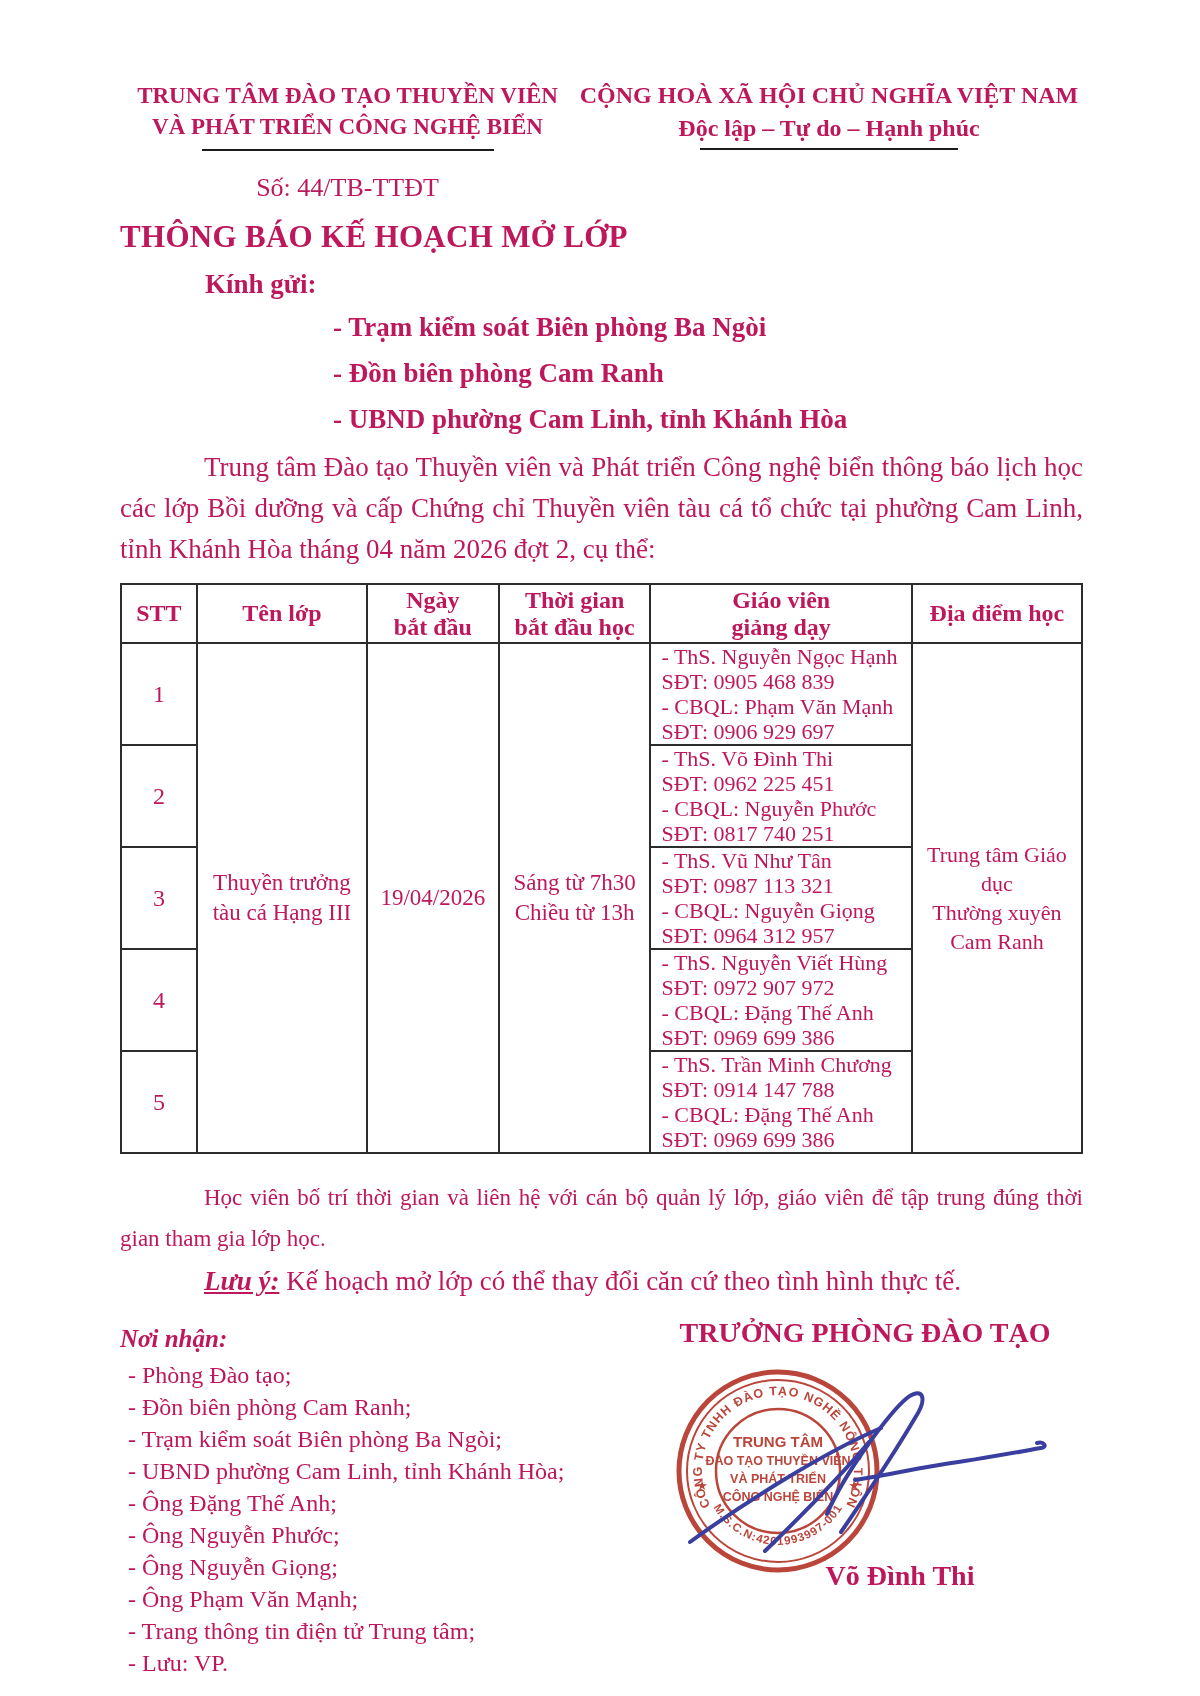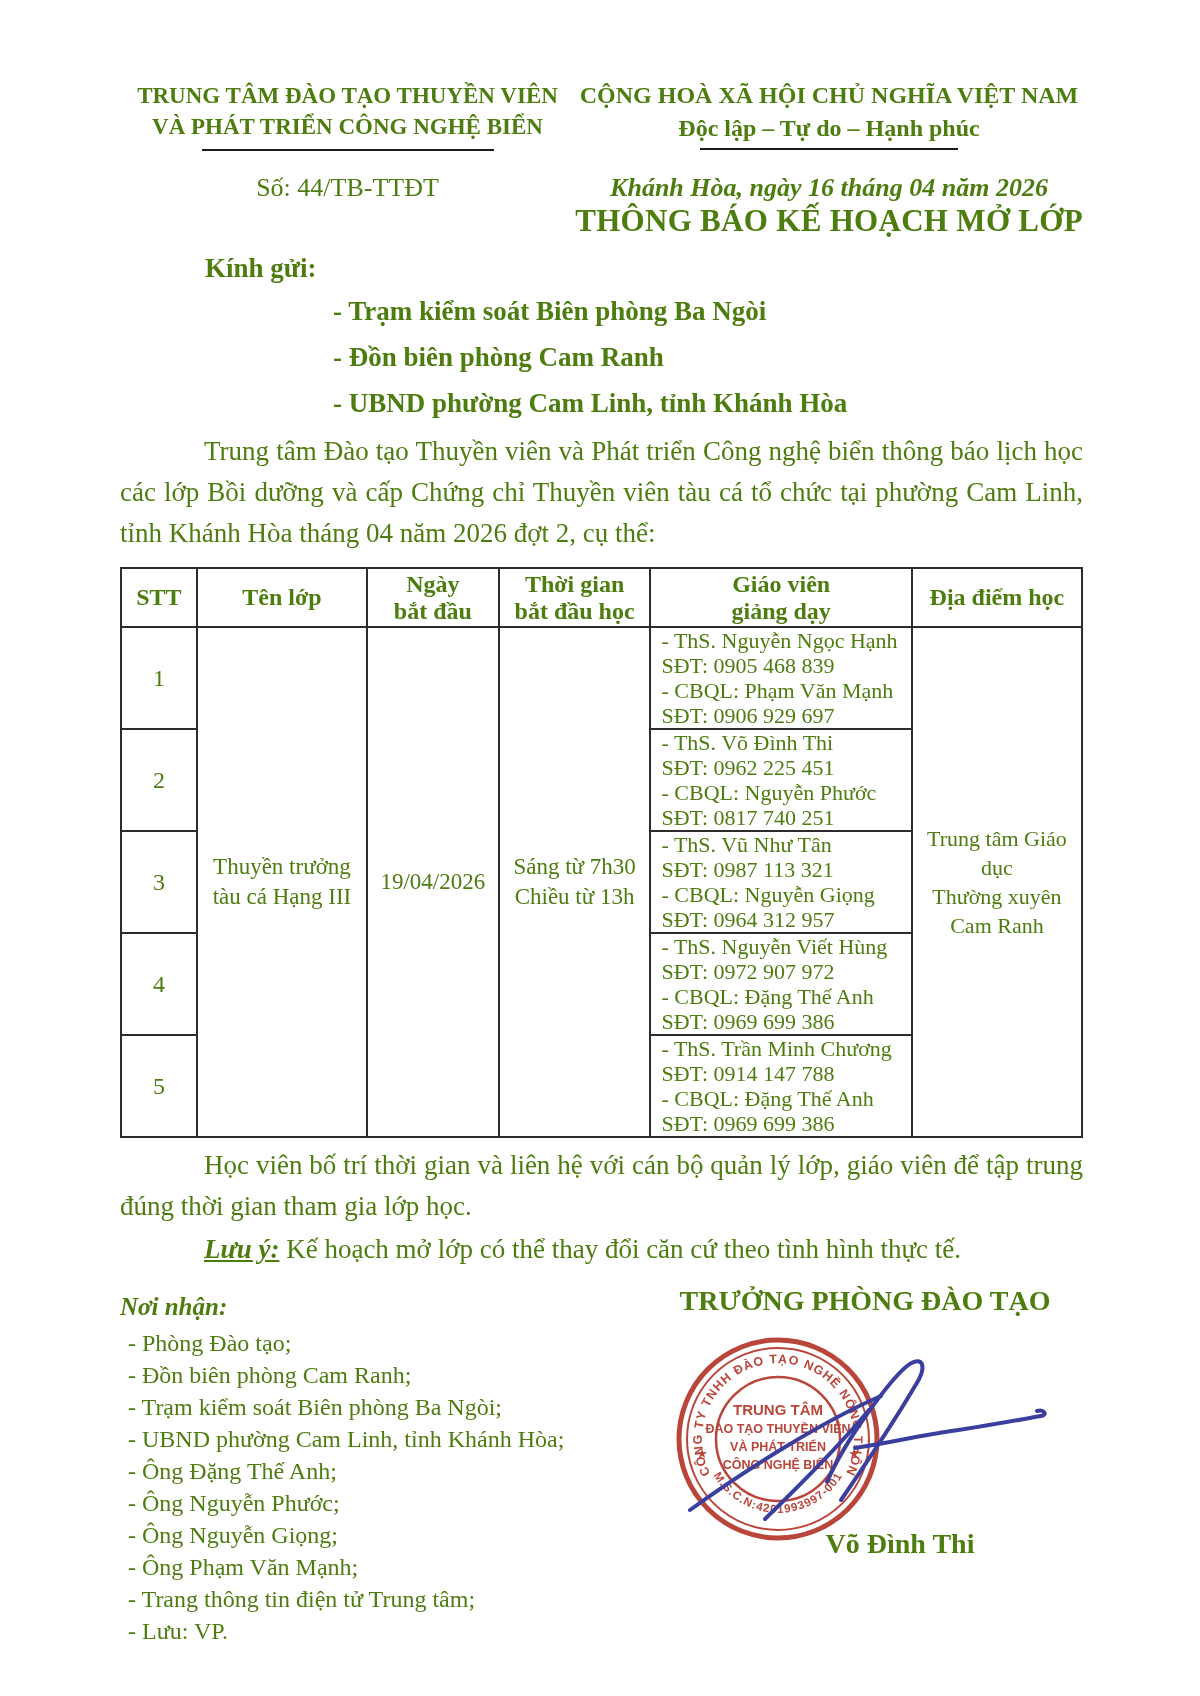--- a/index.html
+++ b/index.html
@@ -1,54 +1,54 @@
 <!DOCTYPE html>
 <html><head>
 <meta charset="utf-8">
 <style>
   html,body{margin:0;padding:0;background:#e8e8e8;}
   .page{
     position:relative;width:1200px;height:1696px;background:#ffffff;
-    margin:0 auto;overflow:hidden;color:#4d7c0f;
+    margin:0 auto;overflow:hidden;color:#be185d;
     font-family:"Liberation Serif","DejaVu Serif",serif;
   }
   .content{position:absolute;left:120px;top:80px;width:963px;}
 
   
   .header-row{display:flex;}
   .org-block{width:455px;text-align:center;font-weight:bold;font-size:23px;line-height:31px;}
   .org-underline{width:292px;height:2px;background:#1b1b1b;margin:7px auto 0;}
   .national-block{flex:1;text-align:center;}
   .national-line1{font-size:24px;font-weight:bold;line-height:31px;}
   .national-line2{font-size:24px;font-weight:bold;margin-top:4px;}
   .national-underline{width:258px;height:2px;background:#1b1b1b;margin:6px auto 0;}
 
   .meta-row{display:flex;margin-top:22px;}
   .doc-number{width:455px;text-align:center;font-size:26px;}
   .place-date{flex:1;text-align:center;font-size:26px;font-style:italic;font-weight:bold;}
 
-  .title{text-align:right;font-size:31px;font-weight:bold;letter-spacing:.3px;font-family:Liberation Serif, serif;}
+  .title{margin-top:16px;text-align:left;font-size:31px;font-weight:bold;letter-spacing:.3px;font-family:Liberation Serif, serif;}
 
   
   .kinh-gui{margin-top:14px;padding-left:85px;font-size:27px;font-weight:bold;}
   .recipient{margin-top:8px;padding-left:213px;font-size:27px;font-weight:bold;line-height:38px;}
 
   .intro{margin-top:9px;font-size:27px;line-height:41px;text-align:justify;text-indent:84px;}
 
   
   table.schedule{margin-top:13px;width:100%;border-collapse:collapse;table-layout:fixed;}
   .schedule th,.schedule td{border:2px solid #2c2c2c;padding:0;vertical-align:middle;}
   .schedule th{font-size:24px;font-weight:bold;line-height:27px;height:57px;text-align:center;}
   .schedule tr.data-row{height:101px;}
   td.stt-cell{text-align:center;font-size:24px;}
   td.class-cell,td.date-cell,td.time-cell,td.loc-cell{text-align:center;font-size:23px;line-height:30px;}
   td.loc-cell{font-size:22px;line-height:29px;}
   td.teacher-cell{font-size:22px;line-height:25px;padding:0 6px 0 10px;text-align:left;}
 
-  .closing{margin-top:7px;font-size:27px;line-height:41px;text-align:justify;text-indent:84px;}
+  .closing{margin-top:23px;font-size:23px;line-height:41px;text-align:justify;text-indent:84px;}
   .note{margin-top:2px;font-size:27px;line-height:40px;padding-left:84px;}
   .note-label{font-weight:bold;font-style:italic;text-decoration:underline;}
 
   
   .footer{position:relative;margin-top:24px;height:380px;}
   .noi-nhan-label{font-size:25px;font-weight:bold;font-style:italic;}
   .noi-nhan-list{margin-top:6px;}
   .noi-nhan-item{font-size:24px;line-height:32px;padding-left:8px;}
 
   .sign-block{position:absolute;left:515px;top:-12px;width:460px;text-align:center;}
@@ -73,21 +73,20 @@
       </div>
       <div class="national-block">
         <div class="national-line1">CỘNG HOÀ XÃ HỘI CHỦ NGHĨA VIỆT NAM</div>
         <div class="national-line2">Độc lập – Tự do – Hạnh phúc</div>
         <div class="national-underline"></div>
       </div>
     </div>
 
     <div class="meta-row">
       <div class="doc-number">Số: 44/TB-TTĐT</div>
-      <div class="place-date">Khánh Hòa, ngày 16 tháng 04 năm 2026</div>
     </div>
 
     <div class="title">THÔNG BÁO KẾ HOẠCH MỞ LỚP</div>
 
     <div class="kinh-gui">Kính gửi:</div>
     <div class="recipient">- Trạm kiểm soát Biên phòng Ba Ngòi</div>
     <div class="recipient">- Đồn biên phòng Cam Ranh</div>
     <div class="recipient">- UBND phường Cam Linh, tỉnh Khánh Hòa</div>
 
     <div class="intro">Trung tâm Đào tạo Thuyền viên và Phát triển Công nghệ biển thông báo lịch học các lớp Bồi dưỡng và cấp Chứng chỉ Thuyền viên tàu cá tổ chức tại phường Cam Linh, tỉnh Khánh Hòa tháng 04 năm 2026 đợt 2, cụ thể:</div>

